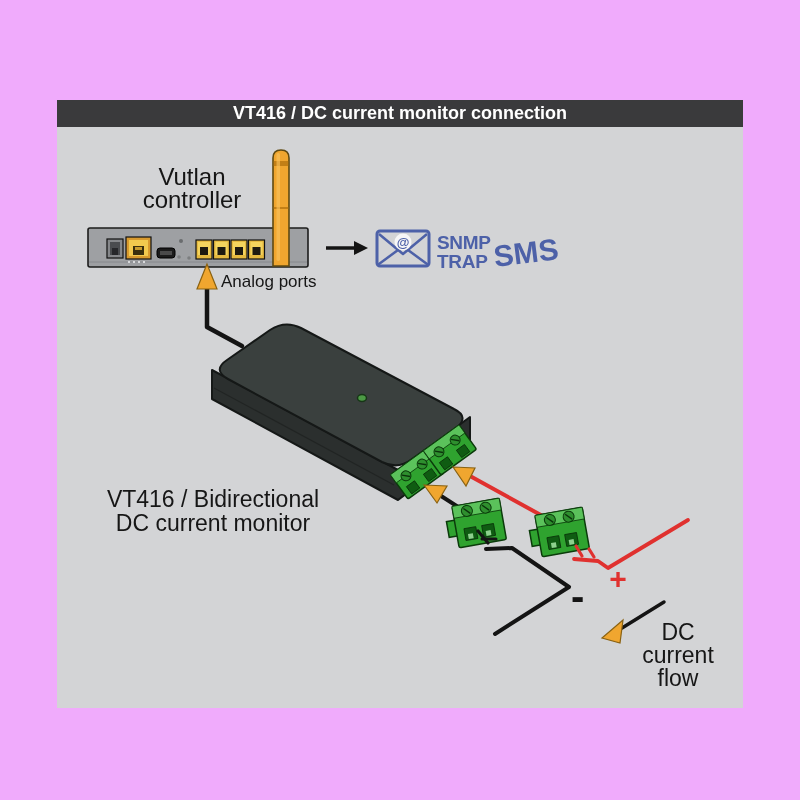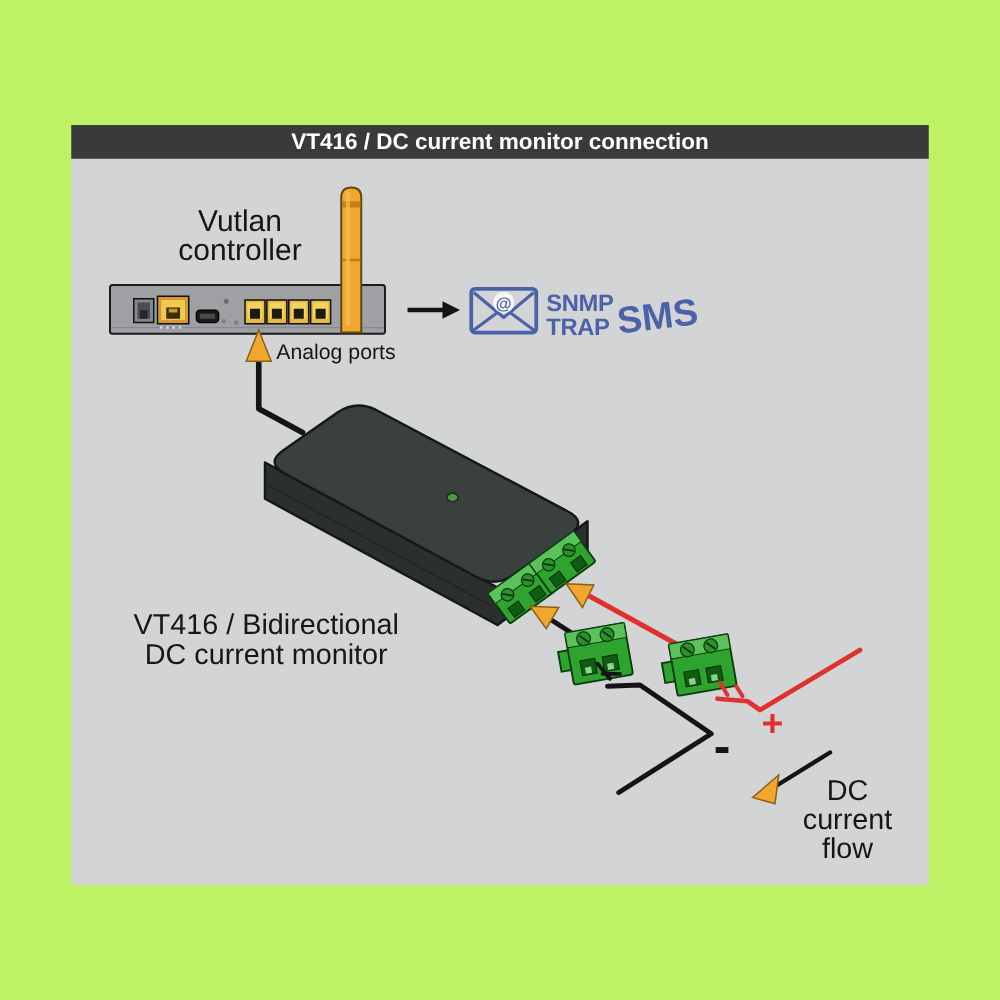--- a/index.html
+++ b/index.html
@@ -1,16 +1,16 @@
 <!DOCTYPE html>
 <html style="--header-bg: #3A3A3C; --panel-bg: #D3D4D6; --accent-orange: #F0A62F; --wire-red: #E0312F; --wire-black: #141414; --link-blue: #4D61A8; --connector-green: #2FA32F; --connector-green-light: #5BC25B; --connector-green-dark: #0F5C12; --box-dark: #3A403E; --box-side: #2B2F2E; --controller-gray: #9EA0A3; --port-yellow: #E5B93F;"><head>
 <meta charset="utf-8">
 <style>
   html,body{margin:0;padding:0;background:#ffffff;}
-  .stage{position:relative;width:800px;height:800px;background:#bef264;overflow:hidden;}
+  .stage{position:relative;width:800px;height:800px;background:#f0abfc;overflow:hidden;}
   svg{font-family:"Liberation Sans", sans-serif;}
   text{user-select:none;}
   .hdr-bg{fill:var(--header-bg,#3A3A3C);}
   .panel-bg{fill:var(--panel-bg,#D3D4D6);}
   .hdr-title{fill:#ffffff;font-size:18px;font-weight:bold;}
   .big-label{fill:#161616;font-size:24px;}
   .mid-label{fill:#161616;font-size:23px;}
   .small-label{fill:#161616;font-size:17px;}
   .blue{fill:var(--link-blue,#4D61A8);}
   .blue-stroke{stroke:var(--link-blue,#4D61A8);fill:none;}

